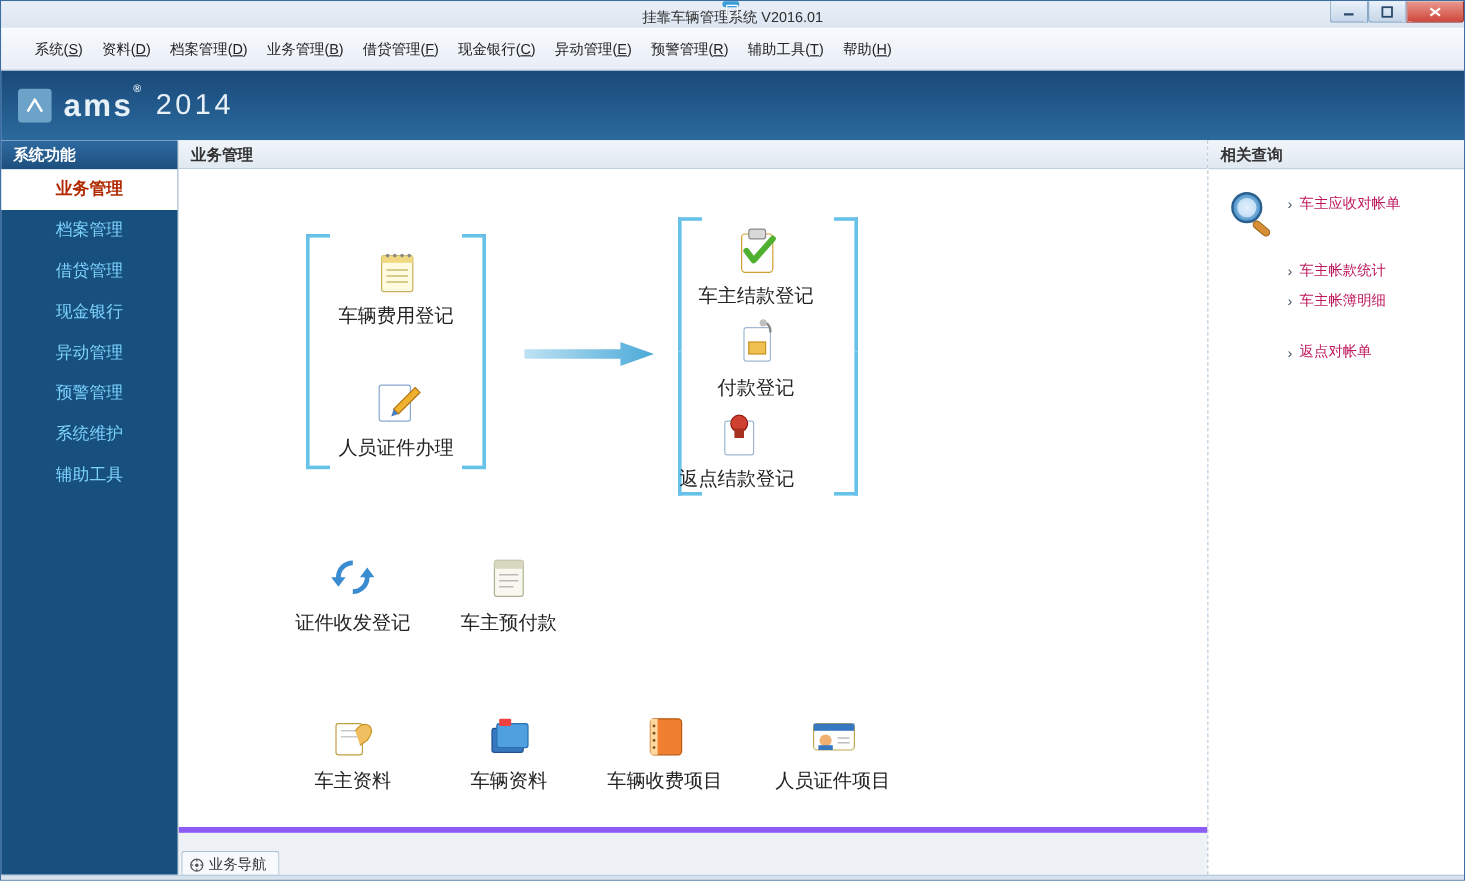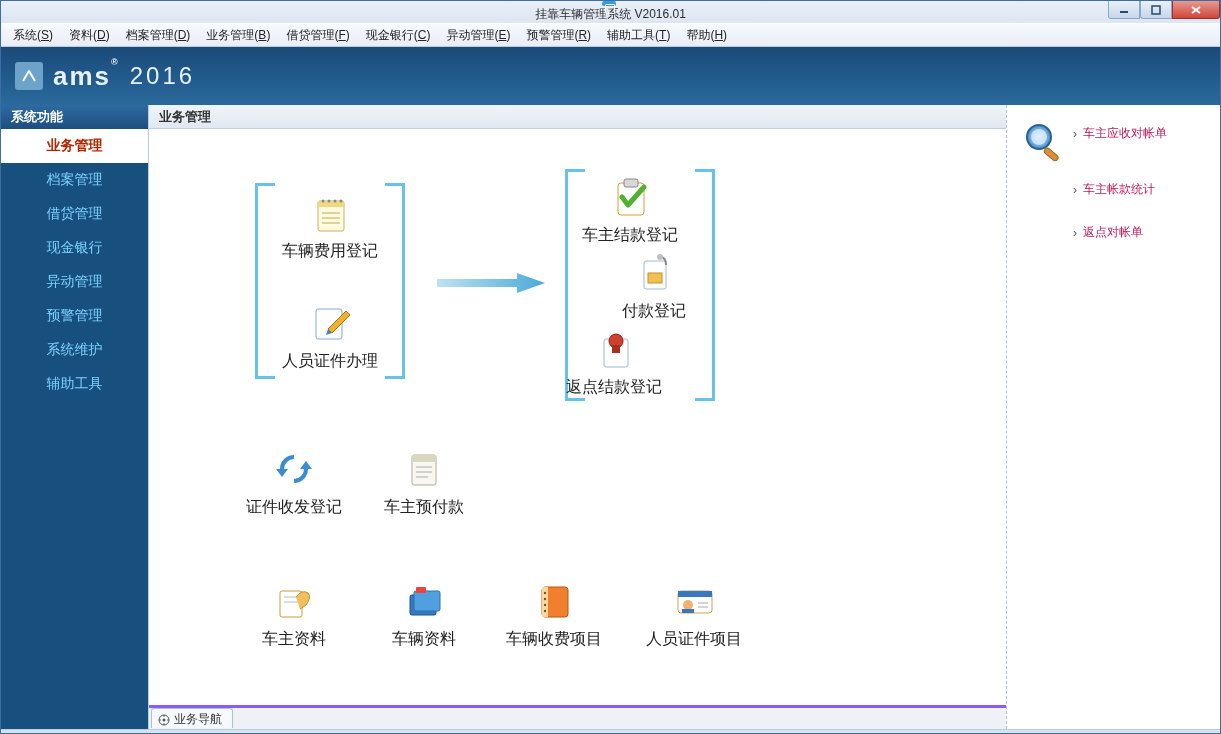--- a/index.html
+++ b/index.html
@@ -11,21 +11,21 @@
 .titlebar .app-icon { width:14px; height:14px; background:#3a9cd8; border-radius:2px; margin-right:4px; position:relative;}
 .titlebar .app-icon:after{content:'';position:absolute;left:3px;top:3px;width:8px;height:8px;border:1px solid #fff;border-radius:1px;}
 .titlebar .title-text { font-size:12px; color:#2d2d2d; }
 .winctrls { position:absolute; right:0; top:0; display:flex; }
 .winctrl { width:32px; height:18px; border:1px solid #8aa8c7; border-top:none; display:flex;align-items:center;justify-content:center; background:linear-gradient(#eaf1fa,#c6d6ea); font-size:10px; color:#2a4a6a;}
 .winctrl.close { width:48px; background:linear-gradient(#e89a90,#d0463a); border-color:#a03028; color:#fff; border-top-right-radius:0; border-bottom-right-radius:3px;}
 .winctrl.min,.winctrl.max{border-bottom-left-radius:3px;}
 .winctrl svg { display:block; }
 
 
-.menubar { height:24px; background: linear-gradient(#f7fafe,#e8eef6); border-top:1px solid #fff; border-bottom:1px solid #b9cde0; display:flex; align-items:center; padding:0 4px; gap:0; }
+.menubar { height:36px; background: linear-gradient(#f7fafe,#e8eef6); border-top:1px solid #fff; border-bottom:1px solid #b9cde0; display:flex; align-items:center; padding:0 20px; gap:0; }
 .menubar .menu-item { padding:3px 8px; color:#222; cursor:default;}
 .menubar .menu-item u {text-decoration:underline;}
 
 
 .banner { height:58px; background: linear-gradient(#1a4a78 0%, #205688 40%, #2b6a9c 100%); display:flex; align-items:center; padding-left:14px; color:#e8f0f8;}
 .banner .logo-box { width:28px; height:28px; background:#6ea3c9; border-radius:3px; display:flex;align-items:center;justify-content:center; margin-right:10px;}
 .banner .logo-box svg { display:block; }
 .banner .brand { font-family: Arial, sans-serif; font-size:26px; letter-spacing:2px; font-weight:bold; }
 .banner .brand sup{font-size:9px;position:relative;top:-10px;}
 .banner .year { font-family: Arial; font-size:24px; letter-spacing:3px; margin-left:10px; font-weight:300;}
@@ -58,21 +58,21 @@
 .bracket.r-top { border-left:none; border-bottom:none; }
 .bracket.r-bot { border-left:none; border-top:none; }
 
 .flowitem { position:absolute; width:110px; display:flex; flex-direction:column; align-items:center; gap:6px; cursor:default;}
 .flowitem .ico { width:44px; height:44px; display:flex;align-items:center;justify-content:center;}
 .flowitem .lbl { font-size:16px; color:#222; text-align:center; white-space:nowrap;}
 
 .arrow { position:absolute; }
 
 
-.tabbar { height:24px; background:#eef2f7; border-top:3px solid #8b5cf6; display:flex; align-items:flex-start; padding-left:2px;}
+.tabbar { height:40px; background:#eef2f7; border-top:5px solid #8b5cf6; display:flex; align-items:flex-end; padding-left:2px;}
 .tab { height:20px; padding: 2px 10px 0 6px; background:#f7fafd; border:1px solid #b0c0d4; border-bottom:none; border-top-left-radius:3px; border-top-right-radius:3px; display:flex; align-items:center; gap:4px; font-size:12px; color:#333;}
 .tab .tab-ico { width:12px; height:12px; }
 
 
 .status { height:4px; background:#d8e2ec; border-top:1px solid #b9cde0;}
 
 
 svg { overflow:visible; }
 </style>
 </head>
@@ -116,21 +116,21 @@
       <div class="menu-item">帮助(<u>H</u>)</div>
     </div>
 
   <div class="banner">
     <div class="logo-box">
       <svg width="18" height="18">
           <path d="M3 14 L9 4 L15 14" fill="none" stroke="#fff" stroke-width="2" stroke-linejoin="round"></path>
         </svg>
     </div>
     <span class="brand"><span>ams</span><sup>®</sup></span>
-    <span class="year">2016</span>
+    <span class="year">2014</span>
   </div>
 
   <div class="body">
 
     <div class="sidebar">
       <div class="sidebar-head">系统功能</div>
       <div class="sidebar-items" id="sidebar-items">
           <div class="sb-item active">业务管理</div>
           <div class="sb-item">档案管理</div>
           <div class="sb-item">借贷管理</div>
@@ -197,21 +197,21 @@
           <div class="flowitem" style="left: 426px; top: 46px;">
             <div class="ico">
               <svg width="44" height="44">
                 <rect x="10" y="8" width="26" height="32" rx="3" fill="#fff" stroke="#d0a030"></rect>
                 <rect x="16" y="4" width="14" height="8" rx="2" fill="#d8d8d8" stroke="#888"></rect>
                 <path d="M14 22 L20 30 L36 12" fill="none" stroke="#50b030" stroke-width="5" stroke-linecap="round" stroke-linejoin="round"></path>
               </svg>
             </div>
             <div class="lbl">车主结款登记</div>
           </div>
-          <div class="flowitem" style="left: 450px; top: 122px;">
+          <div class="flowitem" style="left: 426px; top: 122px;">
             <div class="ico">
               <svg width="44" height="44">
                 <rect x="12" y="10" width="22" height="28" rx="2" fill="#fff" stroke="#a0b8d0"></rect>
                 <path d="M28 6 Q34 6 34 14" fill="none" stroke="#888" stroke-width="2"></path>
                 <circle cx="28" cy="6" r="3" fill="#c0c0c0"></circle>
                 <rect x="16" y="22" width="14" height="10" fill="#f0c050" stroke="#c89020"></rect>
               </svg>
             </div>
             <div class="lbl">付款登记</div>
           </div>
@@ -306,20 +306,21 @@
                 <line x1="1" y1="6" x2="3" y2="6" stroke="#555"></line>
                 <line x1="9" y1="6" x2="11" y2="6" stroke="#555"></line>
               </svg>
           </span>
           <span>业务导航</span>
         </div>
       </div>
     </div>
 
     <div class="rightbar">
+      <div class="right-head">相关查询</div>
       <div class="right-body">
         <div class="magnifier" style="position:relative;height:50px;">
           <div style="position:absolute;left:6px;top:0;">
             <svg width="44" height="44">
               <defs>
                   <radialGradient id="mg">
                     <stop offset="0" stop-color="#cfeaff"></stop>
                     <stop offset="1" stop-color="#4a90c8"></stop>
                   </radialGradient>
                 </defs>
@@ -327,20 +328,21 @@
               <circle cx="16" cy="16" r="8" fill="#e8f4ff" opacity="0.7"></circle>
               <rect x="24" y="26" width="16" height="6" rx="3" transform="rotate(40 24 26)" fill="#d89038" stroke="#a06820"></rect>
             </svg>
           </div>
           <div class="right-links" id="rlinks-a" style="padding-top:0px;">
               <div class="rlink">车主应收对帐单</div>
             </div>
         </div>
         <div class="right-links" id="rlinks-a2">
             <div class="rlink">车主帐款统计</div>
+            <div class="rlink">车主帐簿明细</div>
           </div>
         <div class="gap" style="height:18px;"></div>
         <div class="right-links" id="rlinks-b">
             <div class="rlink">返点对帐单</div>
           </div>
       </div>
     </div>
   </div>
 
   <div class="status"></div>

